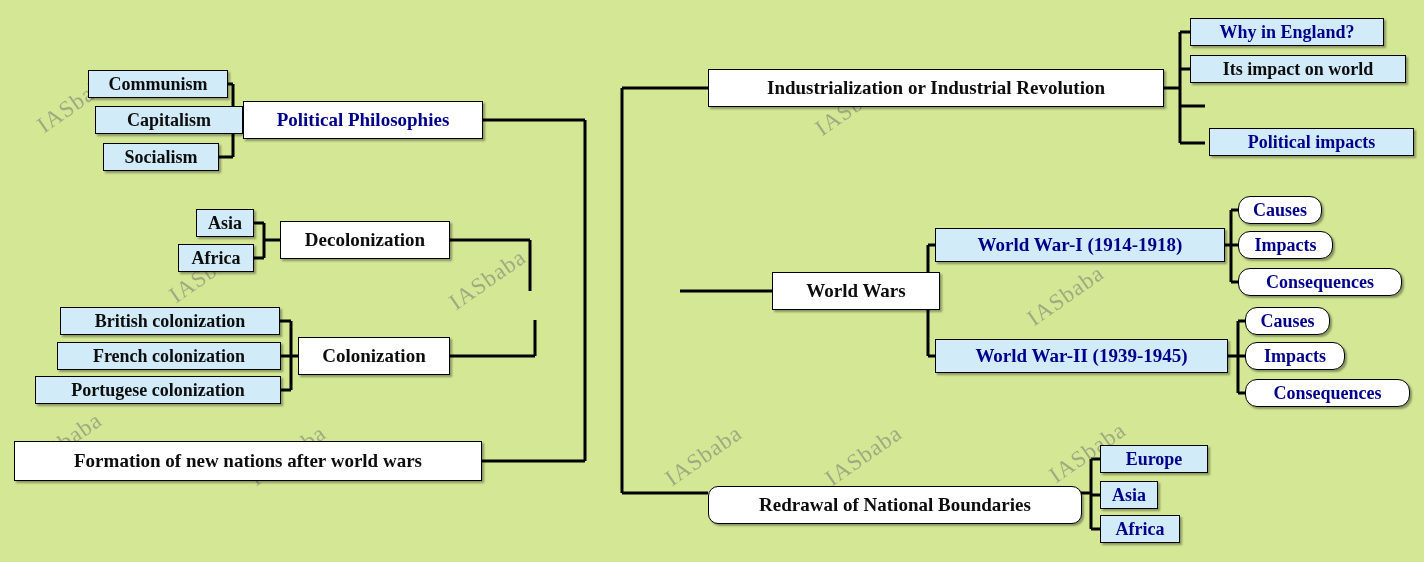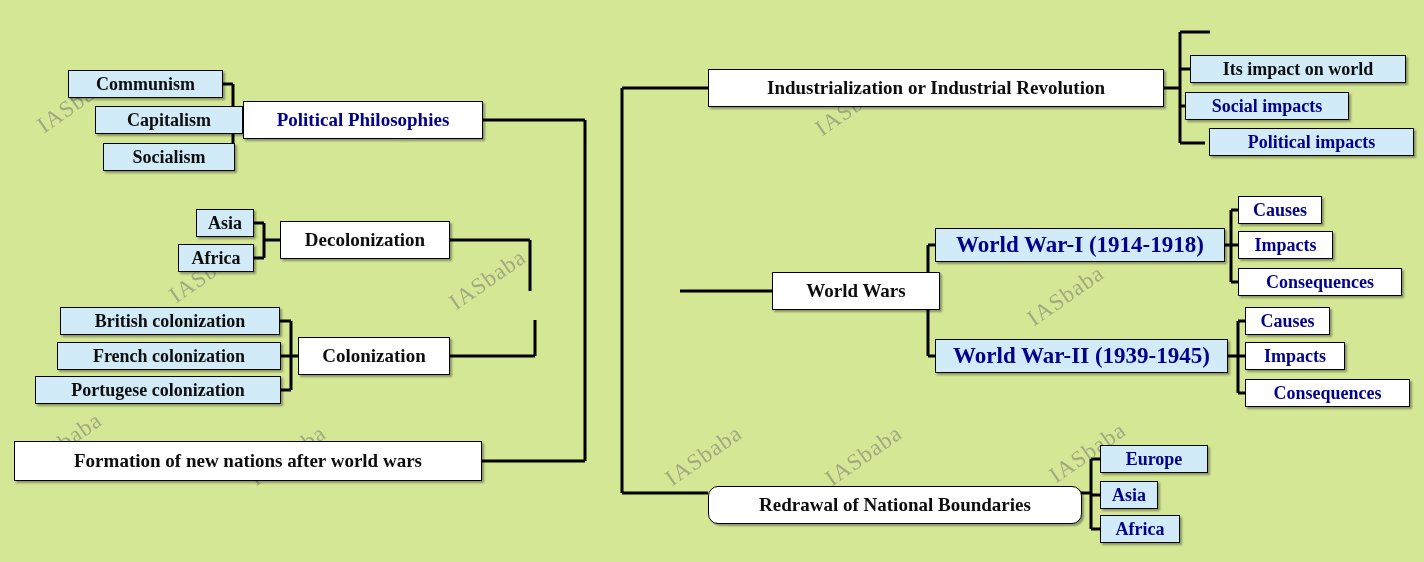--- a/index.html
+++ b/index.html
@@ -24,22 +24,22 @@
     display: flex; align-items: center; justify-content: center;
     font-weight: bold;
     white-space: nowrap;
     padding: 0 6px;
     color: #0d0d0d;
     box-shadow: 2px 2px 2px rgba(0,0,0,0.35);
   }
   .child  { height: 28px; background: #d2ebf8; font-size: 18px; }
   .branch { height: 38px; background: #ffffff; font-size: 19px; }
   .tall   { height: 40px; }
-  .ww     { height: 34px; background: #d2ebf8; font-size: 23px; }
-  .white  { background: #ffffff; }
+  .ww     { height: 34px; background: #d2ebf8; font-size: 19px; }
+  .white  { background: #ffffff; border-radius: 12px; }
   .navy   { color: #00008b; }
   .center-node {
     height: 57px;
     background: radial-gradient(ellipse at center, #f9b8ae 0%, #ef6a58 60%, #e8483a 100%);
     font-size: 21px;
     color: #232366;
   }
   .wm {
     position: absolute;
     font-family: "Liberation Serif", serif;
@@ -78,39 +78,39 @@
   <span class="wm" style="left:28px;  top:455px;">IASbaba</span>
   <span class="wm" style="left:252px; top:468px;">IASbaba</span>
   <span class="wm" style="left:452px; top:292px;">IASbaba</span>
   <span class="wm" style="left:818px; top:118px;">IASbaba</span>
   <span class="wm" style="left:668px; top:468px;">IASbaba</span>
   <span class="wm" style="left:828px; top:468px;">IASbaba</span>
   <span class="wm" style="left:1030px; top:308px;">IASbaba</span>
   <span class="wm" style="left:1052px; top:465px;">IASbaba</span>
 
 
-  <div class="node child" style="left:68px;  top:70px;  width:155px;">Communism</div>
+  <div class="node child" style="left:88px;  top:70px;  width:140px;">Communism</div>
   <div class="node child" style="left:95px;  top:106px; width:148px;">Capitalism</div>
-  <div class="node child" style="left:103px; top:143px; width:132px;">Socialism</div>
+  <div class="node child" style="left:103px; top:143px; width:116px;">Socialism</div>
   <div class="node branch navy" style="left:243px; top:101px; width:240px;">Political Philosophies</div>
 
   <div class="node child" style="left:196px; top:209px; width:58px;">Asia</div>
   <div class="node child" style="left:178px; top:244px; width:76px;">Africa</div>
   <div class="node branch" style="left:280px; top:221px; width:170px;">Decolonization</div>
 
   <div class="node child" style="left:60px; top:307px; width:220px;">British colonization</div>
   <div class="node child" style="left:57px; top:342px; width:224px;">French colonization</div>
   <div class="node child" style="left:35px; top:376px; width:246px;">Portugese colonization</div>
   <div class="node branch" style="left:298px; top:337px; width:152px;">Colonization</div>
 
   <div class="node branch" style="left:708px; top:69px; width:456px;">Industrialization or Industrial Revolution</div>
 
   <div class="node branch tall" style="left:14px; top:441px; width:468px;">Formation of new nations after world wars</div>
+  <div class="node child navy" style="left:1190px; top:18px;  width:194px;">Why in England?</div>
   <div class="node child" style="left:1190px; top:55px;  width:216px;">Its impact on world</div>
-  <div class="node child navy" style="left:1185px; top:92px;  width:164px;">Social impacts</div>
   <div class="node child navy" style="left:1185px; top:128px; width:205px;margin-left:24px;">Political impacts</div>
 
   <div class="node branch" style="left:772px; top:272px; width:168px;">World Wars</div>
   <div class="node ww navy" style="left:935px; top:228px; width:290px;">World War-I (1914-1918)</div>
   <div class="node ww navy" style="left:935px; top:339px; width:293px;">World War-II (1939-1945)</div>
 
   <div class="node child white navy" style="left:1238px; top:196px; width:84px;">Causes</div>
   <div class="node child white navy" style="left:1238px; top:231px; width:95px;">Impacts</div>
   <div class="node child white navy" style="left:1238px; top:268px; width:164px;">Consequences</div>
 

